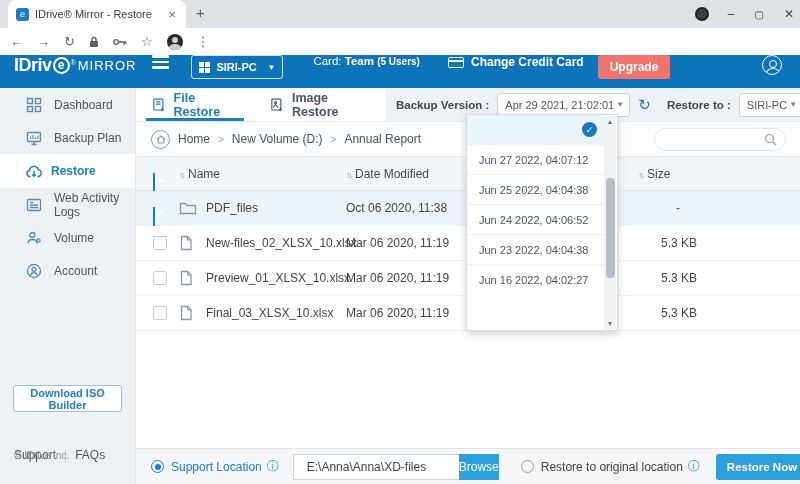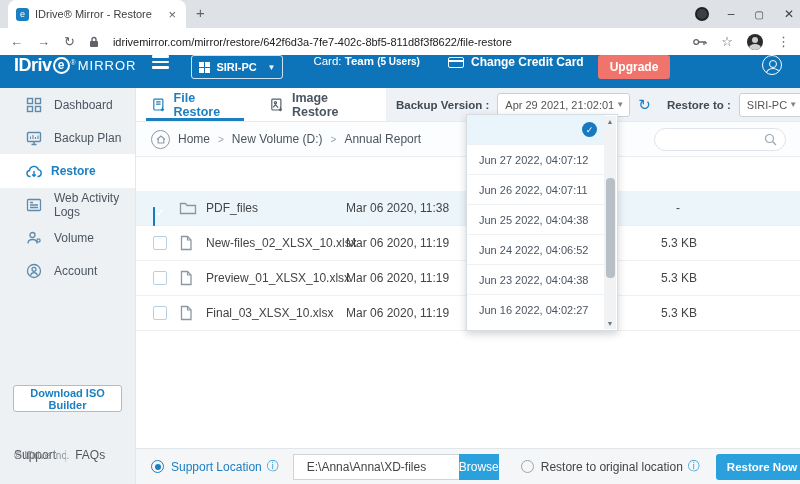--- a/index.html
+++ b/index.html
@@ -170,21 +170,20 @@
   <div class="urlbar">
     <span class="nav-ic">←</span>
     <span class="nav-ic">→</span>
     <span class="nav-ic">↻</span>
     <span class="lock-ic">
       <svg width="10" height="12" viewBox="0 0 10 12">
           <rect x="1" y="5" width="8" height="6" rx="1" fill="#5f6368"></rect>
           <path d="M3 5V3.5a2 2 0 0 1 4 0V5" stroke="#5f6368" stroke-width="1.4" fill="none"></path>
         </svg>
     </span>
-    <span class="urltext">idrivemirror.com/mirror/restore/642f6d3a-7fe7-402c-8bf5-811d8f3f8622/file-restore</span>
     <span class="key-ic">
       <svg width="14" height="8" viewBox="0 0 14 8">
           <circle cx="3.2" cy="4" r="2.4" fill="none" stroke="#5f6368" stroke-width="1.3"></circle>
           <path d="M5.6 4H13M11 4v3M13 4v2" stroke="#5f6368" stroke-width="1.3" fill="none"></path>
         </svg>
     </span>
     <span class="nav-ic">☆</span>
     <span class="url-avatar"></span>
     <span class="nav-ic">⋮</span>
   </div>
@@ -345,30 +344,36 @@
       <span class="crumb-sep">&gt;</span>
       <span class="crumb">Annual Report</span>
       <span class="searchbox">
         <svg width="13" height="13" viewBox="0 0 13 13">
             <circle cx="5.5" cy="5.5" r="4" fill="none" stroke="#9aa5af" stroke-width="1.2"></circle>
             <path d="M8.5 8.5L12 12" stroke="#9aa5af" stroke-width="1.2"></path>
           </svg>
       </span>
     </div>
 
+    <div class="thead">
+      <span class="cell-check cb ind"></span>
+      <span class="cell-name" style="left:43px"><span class="sort">↑↓</span><span class="hdr-txt">Name</span></span>
+      <span class="cell-date"><span class="sort">↑↓</span><span class="hdr-txt">Date Modified</span></span>
+      <span class="cell-size" style="left:502px"><span class="sort">↑↓</span><span class="hdr-txt">Size</span></span>
+    </div>
 
     <div class="trow sel" style="top:103px">
       <span class="cell-check cb checked"></span>
       <span class="cell-icon">
         <svg width="18" height="14" viewBox="0 0 18 14">
             <path d="M1.5 2.5h5l1.5 2h8.5v8h-15z" fill="none" stroke="#8a98a5" stroke-width="1.3"></path>
           </svg>
       </span>
       <span class="cell-name">PDF_files</span>
-      <span class="cell-date">Mar 06 2020, 11:38</span>
+      <span class="cell-date">Oct 06 2020, 11:38</span>
       <span class="cell-size" style="left:540px">-</span>
     </div>
     <div class="trow" style="top:138px">
       <span class="cell-check cb"></span>
       <span class="cell-icon">
         <svg width="14" height="16" viewBox="0 0 14 16">
             <path d="M2.5 1.5h6l3.5 3.5v9.5h-9.5z" fill="none" stroke="#8a98a5" stroke-width="1.3"></path>
             <path d="M8.5 1.5V5H12" fill="none" stroke="#8a98a5" stroke-width="1.1"></path>
           </svg>
       </span>
@@ -416,23 +421,20 @@
   </div>
 
   <div class="vdrop">
     <div class="vitem sel">
       <span class="vcheck">✓</span>
     </div>
     <div class="vitem">
         <span>Jun 27 2022, 04:07:12</span>
       </div>
     <div class="vitem">
-        <span>Jun 26 2022, 04:07:11</span>
-      </div>
-    <div class="vitem">
         <span>Jun 25 2022, 04:04:38</span>
       </div>
     <div class="vitem">
         <span>Jun 24 2022, 04:06:52</span>
       </div>
     <div class="vitem">
         <span>Jun 23 2022, 04:04:38</span>
       </div>
     <div class="vitem" style="border-bottom:none">
         <span>Jun 16 2022, 04:02:27</span>

